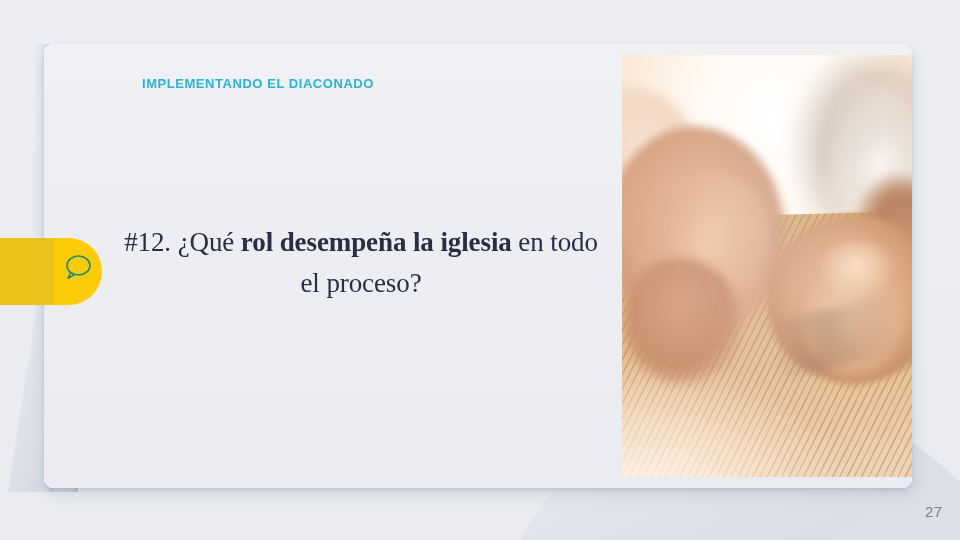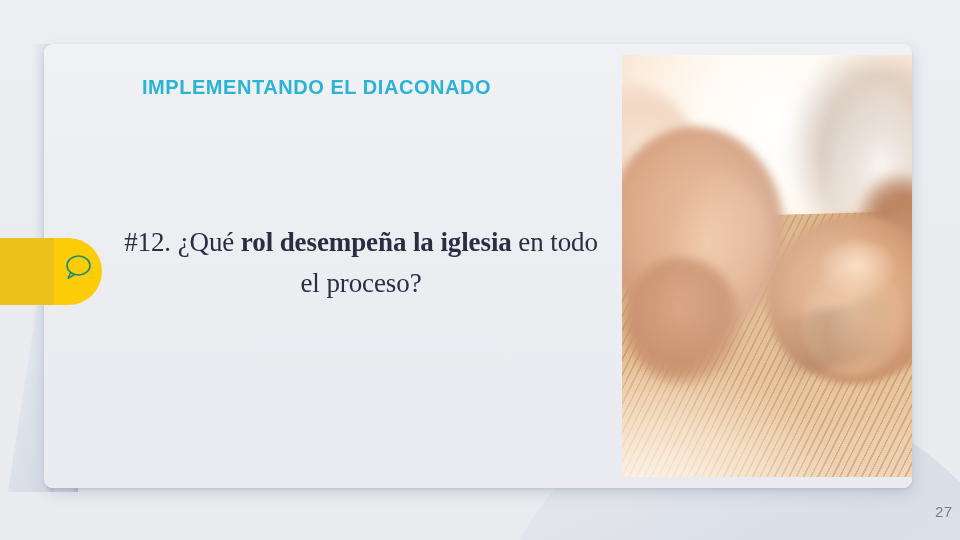--- a/index.html
+++ b/index.html
@@ -83,21 +83,21 @@
     position: absolute;
     inset: 0;
     background: linear-gradient(180deg, #f0f1f5 0%, #eceef2 40%, #e9ebf0 100%);
   }
 
   
   .slide-title {
     position: absolute;
     left: 98px;
     top: 32px;
-    font-size: 20px;
+    font-size: 13px;
     font-weight: bold;
     letter-spacing: 0.55px;
     color: #2ab3d4;
     white-space: nowrap;
   }
 
   
   .question-block {
     position: absolute;
     left: 72px;
@@ -316,21 +316,20 @@
   }
 
   
   .page-number {
     position: absolute;
     left: 925px;
     top: 503px;
     font-size: 15px;
     color: #7b7f8a;
     letter-spacing: 0.3px;
-    margin-left: 10px;
   }
 </style>
 </head>
 <body>
 
 <div id="slide-root">
 
   <div class="bg-wash"></div>
 
   <div class="swoosh"></div>

